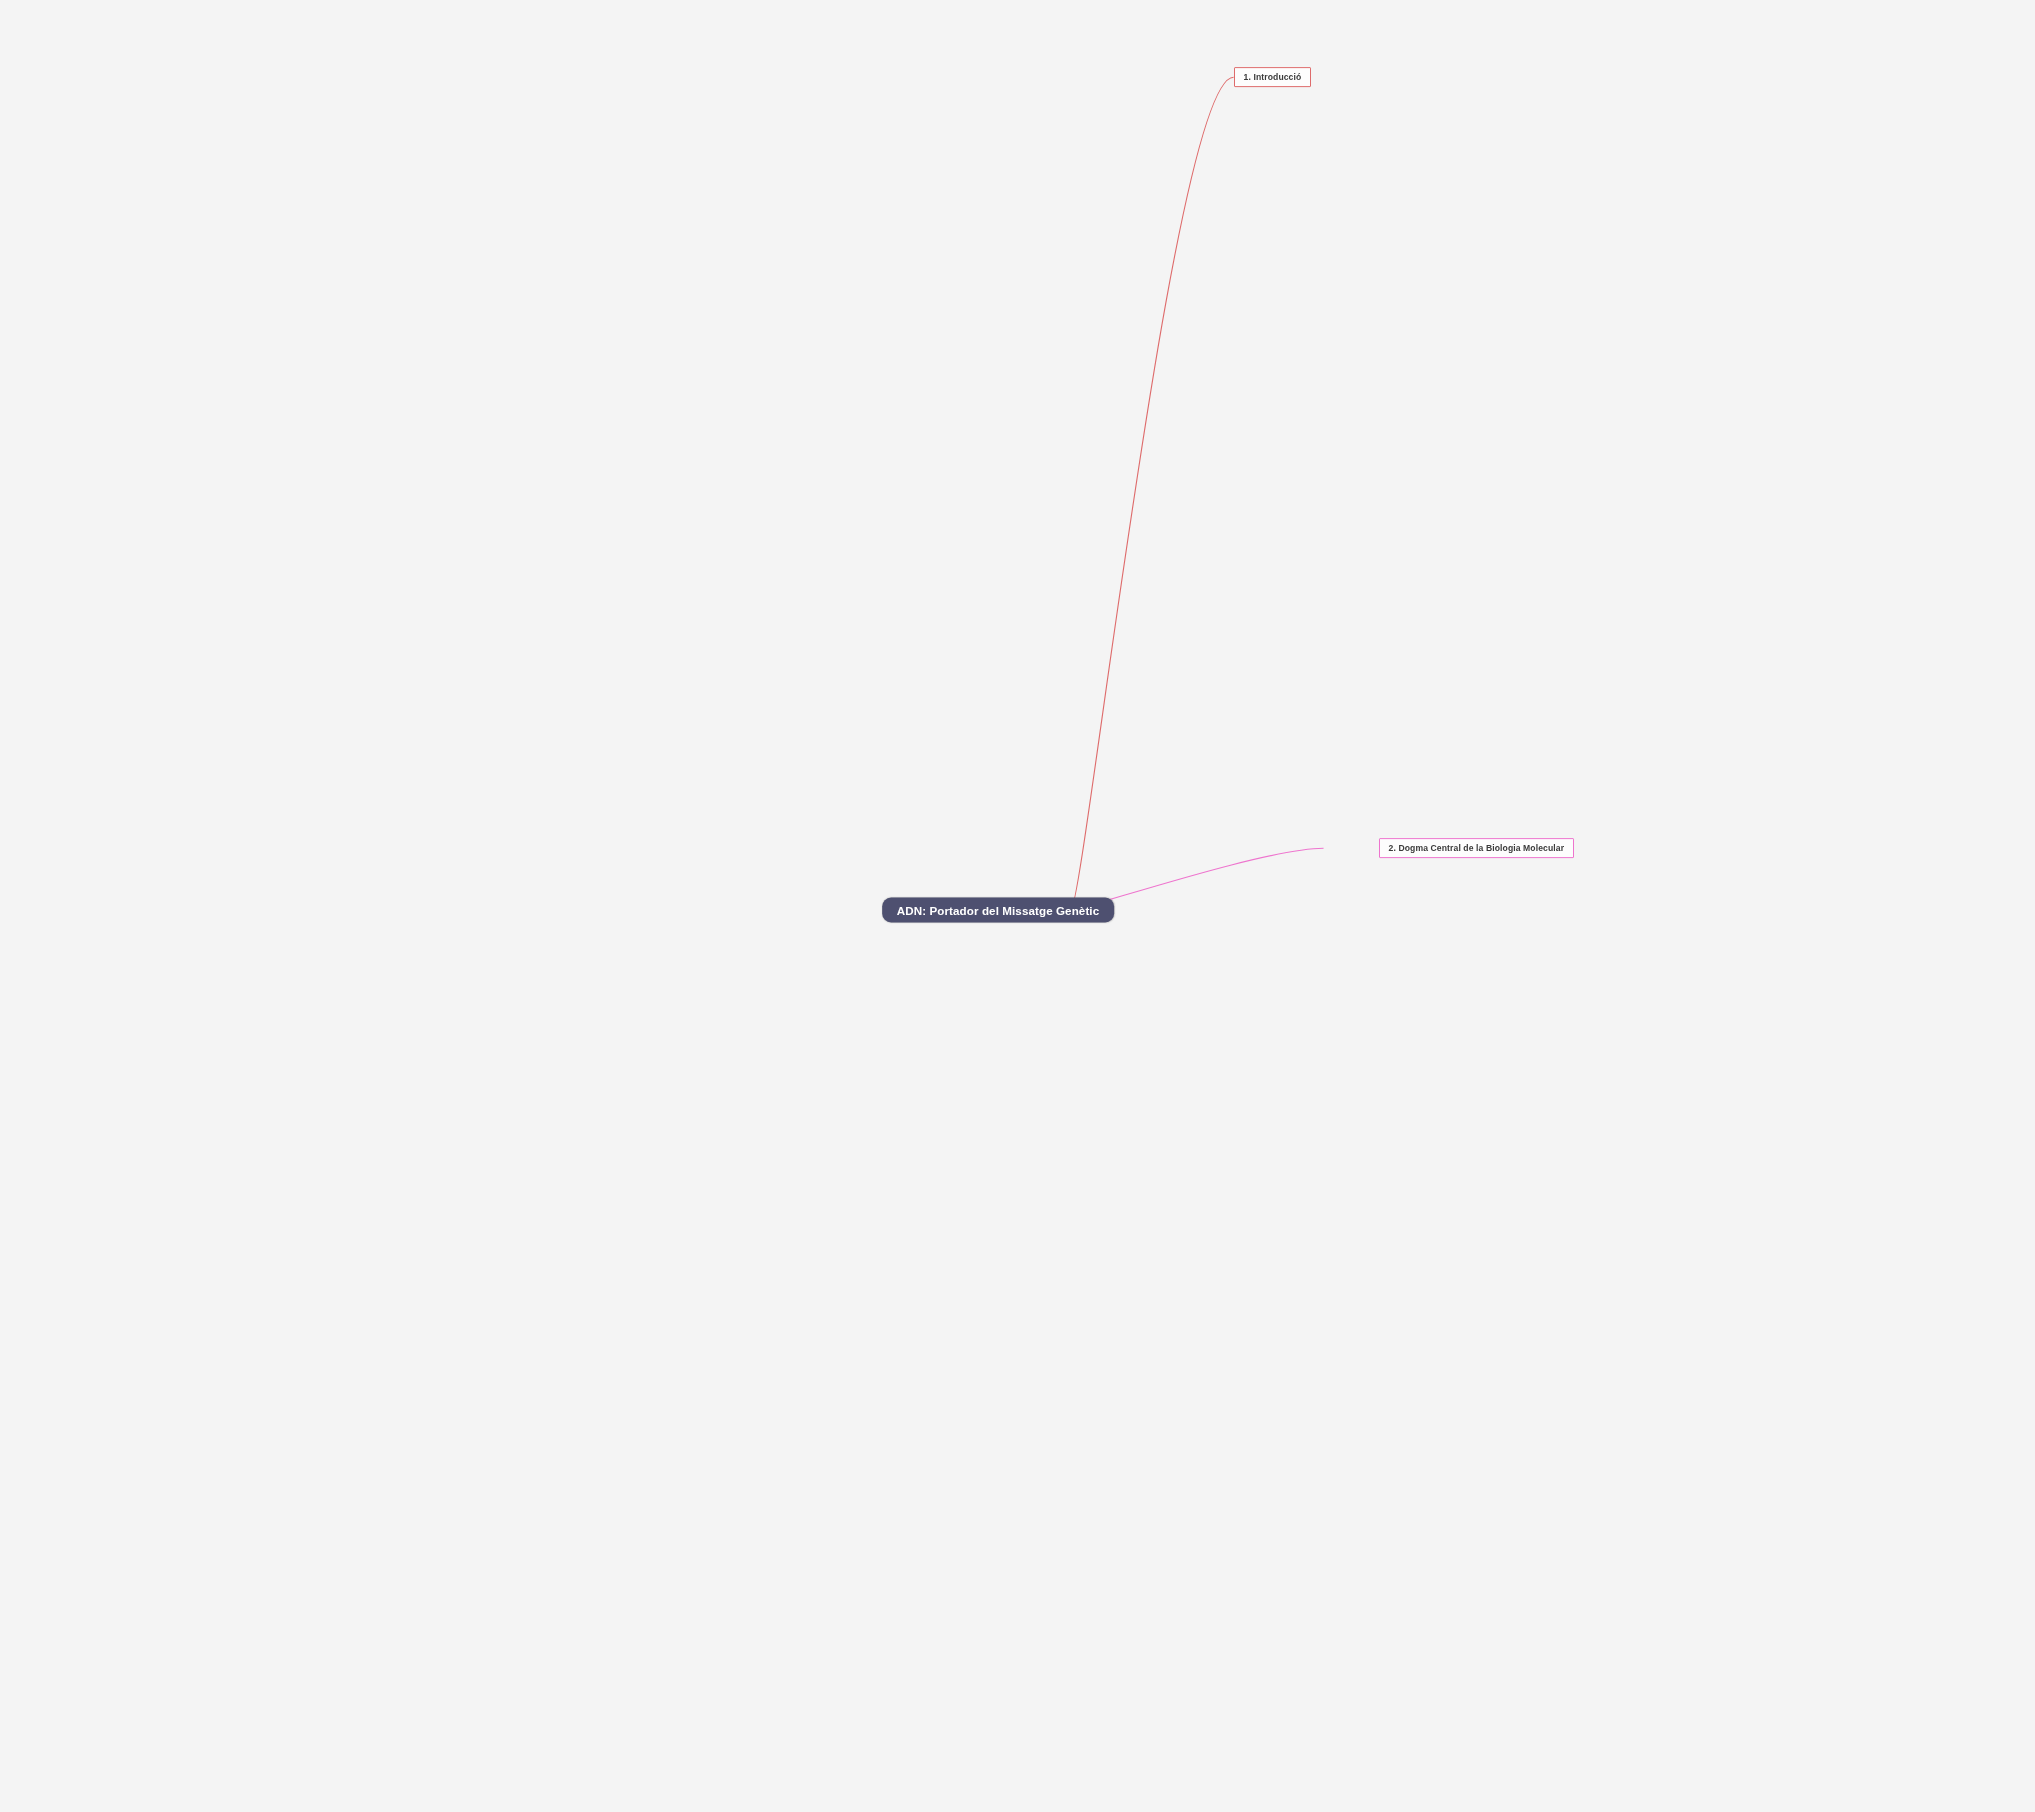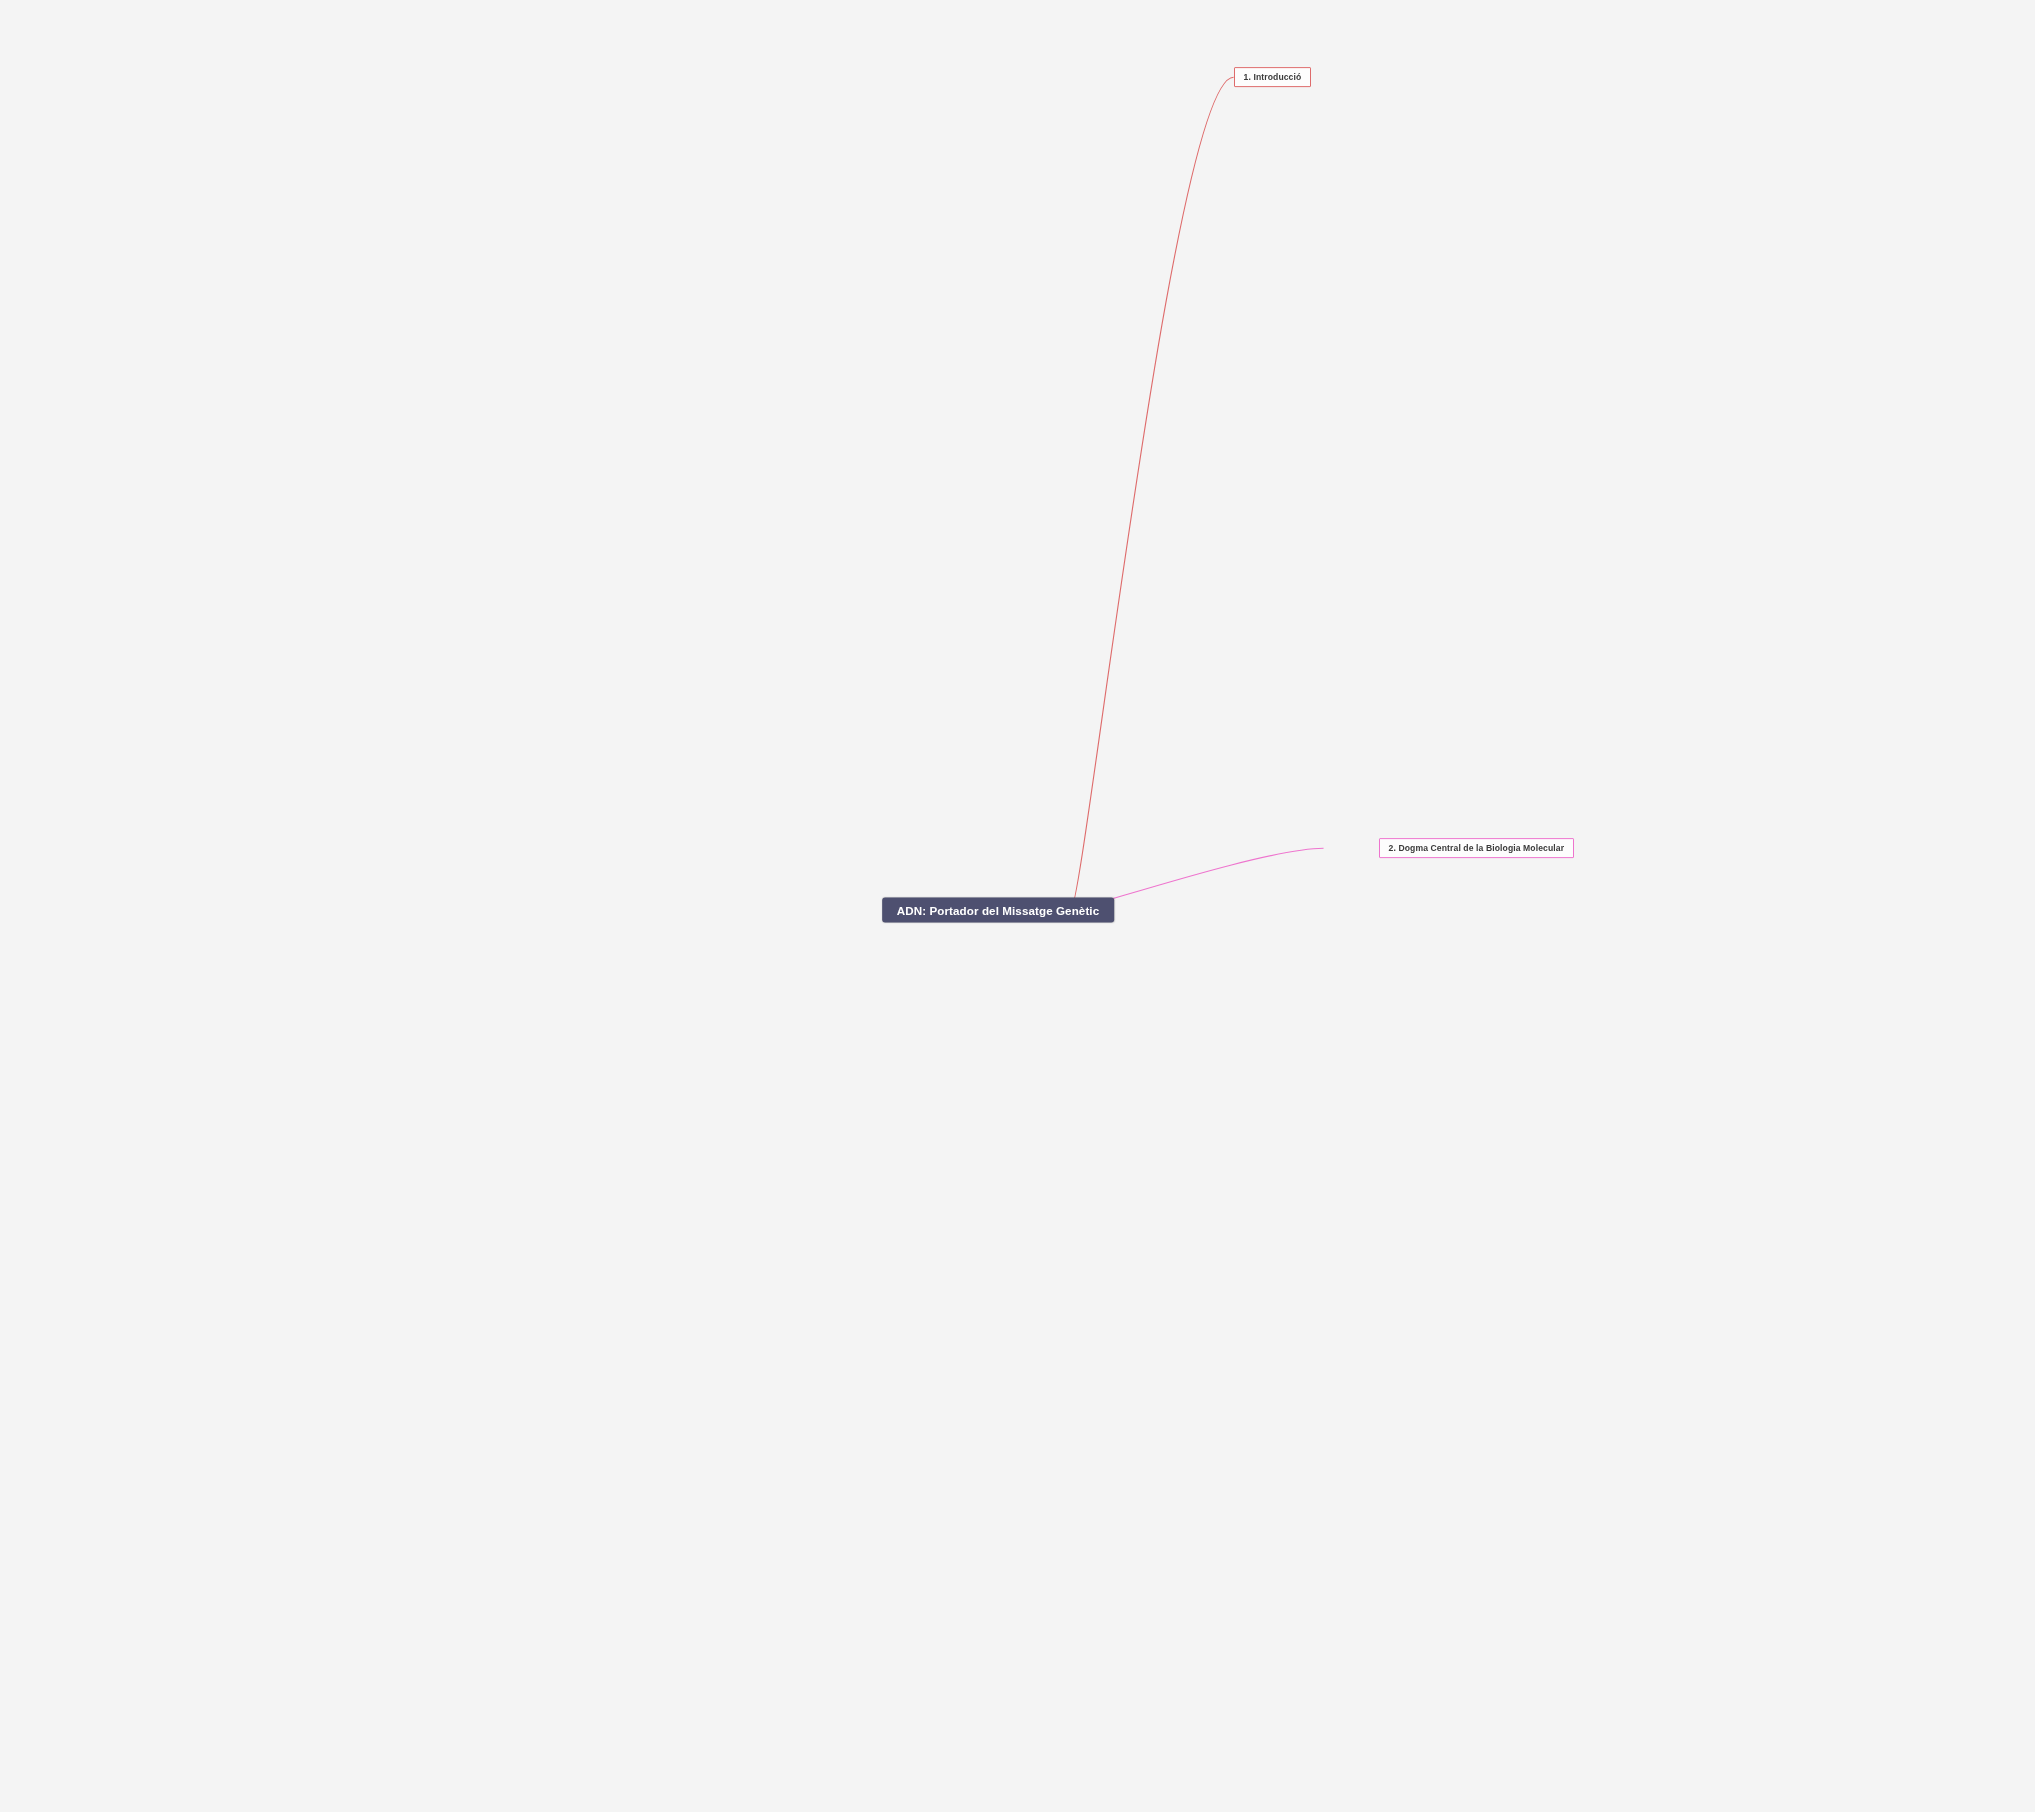--- a/index.html
+++ b/index.html
@@ -24,21 +24,21 @@
     letter-spacing:0.1px;
   }
   .branch.pink   { border-color:#ee74ce; }
 
   
   #root {
     position:absolute;
     transform:translate(-50%,-50%);
     background:#4e5070; color:#ffffff;
     font-size:11.6px; font-weight:bold;
-    border-radius:3px; padding:6px 14.6px;
+    border-radius:9px; padding:6px 14.6px;
     letter-spacing:0.1px;
     box-shadow:0 0.4px 1.3px rgba(0,0,0,.18);
   }
 </style>
 </head>
 <body>
 
 <div id="canvas">
   <svg id="links" xmlns="http://www.w3.org/2000/svg" viewBox="0 0 4751 4232" width="2035" height="1813">
       <path d="M 2500 2124 C 2530 2124, 2740 180, 2880 180" fill="none" stroke="#de6b6b" stroke-width="2.6"></path>

